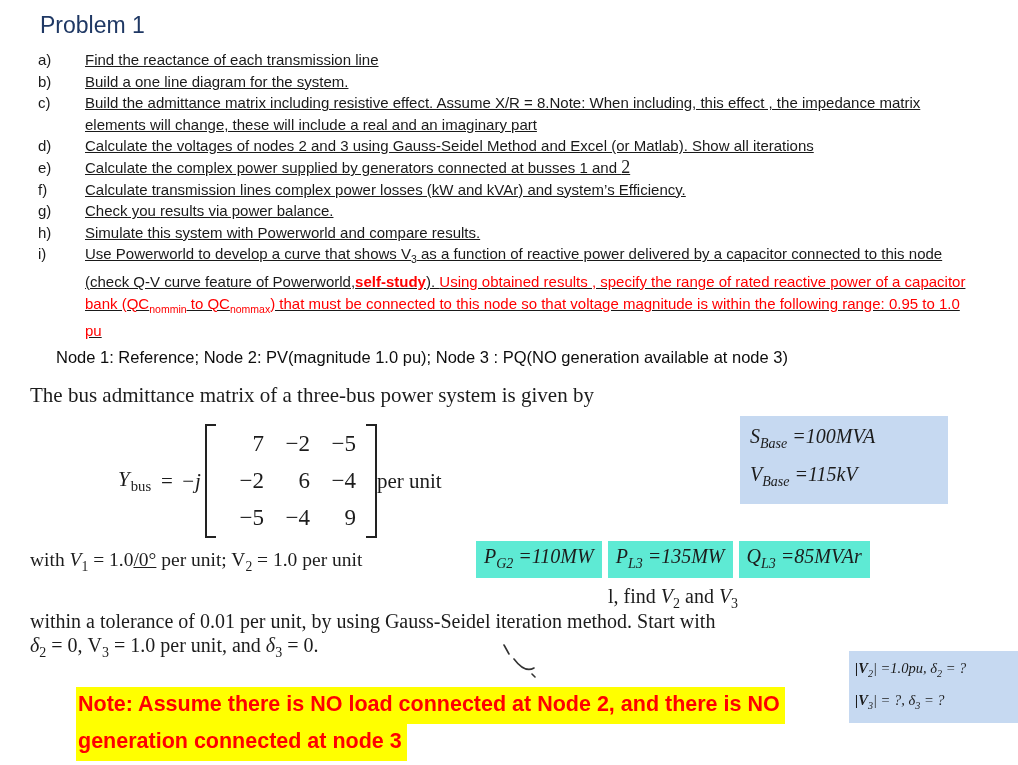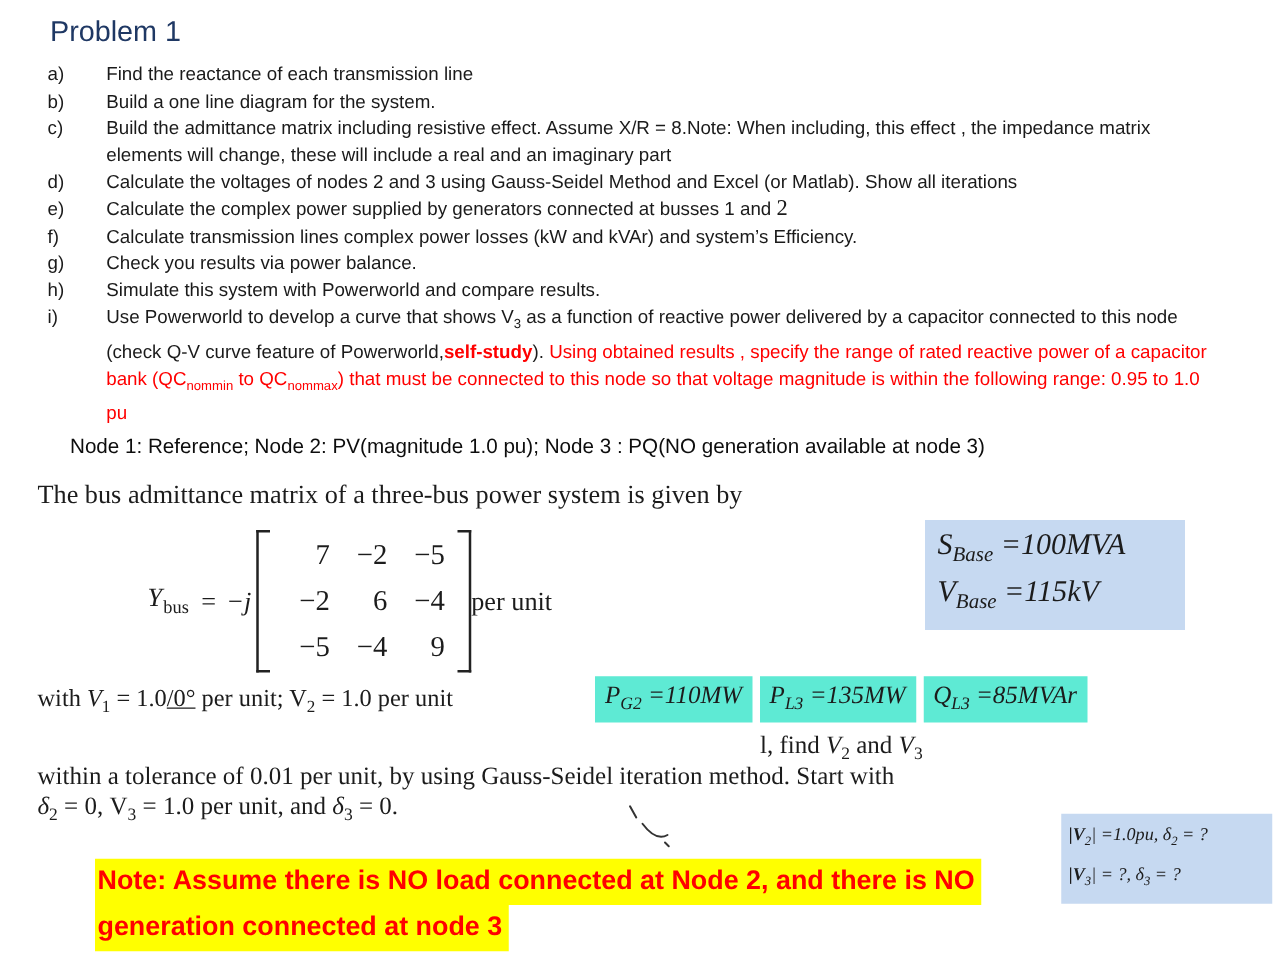--- a/index.html
+++ b/index.html
@@ -10,21 +10,21 @@
   .title {
     position:absolute; left:40px; top:12px;
     font-size:23px; color:#1f3864;
   }
   .tasks {
     position:absolute; left:38px; top:49px; width:938px;
     font-size:15px; line-height:21.6px; color:#1a1a1a;
   }
   .task { display:flex; }
   .task .lbl { width:47px; flex:none; }
-  .task .txt { flex:1; }
+  .task .txt { flex:1;text-decoration:underline; }
   .serif-lg { font-family:"Liberation Serif", serif; font-size:18px; line-height:1; }
   .red { color:#ff0000; }
   .red-bold { color:#ff0000; font-weight:700; }
   sub { font-size:70%; }
   .node-line {
     position:absolute; left:56px; top:348px;
     font-size:16.5px; color:#0d0d0d;text-align:right;
   }
   .scan { font-family:"Liberation Serif","DejaVu Serif",serif; color:#1c1c1c; }
   .intro { position:absolute; left:30px; top:383px; font-size:21px; }
@@ -37,21 +37,21 @@
   .br-r { border-left:none; }
   .mgrid {
     display:grid; grid-template-columns:repeat(3,46px);
     row-gap:11px; padding:7px 6px; font-size:23px; text-align:right;
   }
   .mgrid span { padding-right:4px; }
   .per-unit { }
   .base-box {
     position:absolute; left:740px; top:416px; width:188px;
     background:#c6d9f1; padding:5px 10px 7px 10px;
-    font-size:24px; font-style:italic; line-height:31px;
+    font-size:20px; font-style:italic; line-height:31px;
   }
   .with-line { position:absolute; left:30px; top:549px; font-size:19.5px; }
   .with-line i { font-style:italic; }
   .angle { text-decoration:underline; }
   .given-row {
     position:absolute; left:476px; top:541px;
     display:flex; gap:6px; font-size:20px; font-style:italic;
   }
   .given-box { background:#5eead4; padding:4px 8px 6px 8px; white-space:nowrap; }
   .find-line { position:absolute; left:608px; top:585px; font-size:20px; }

